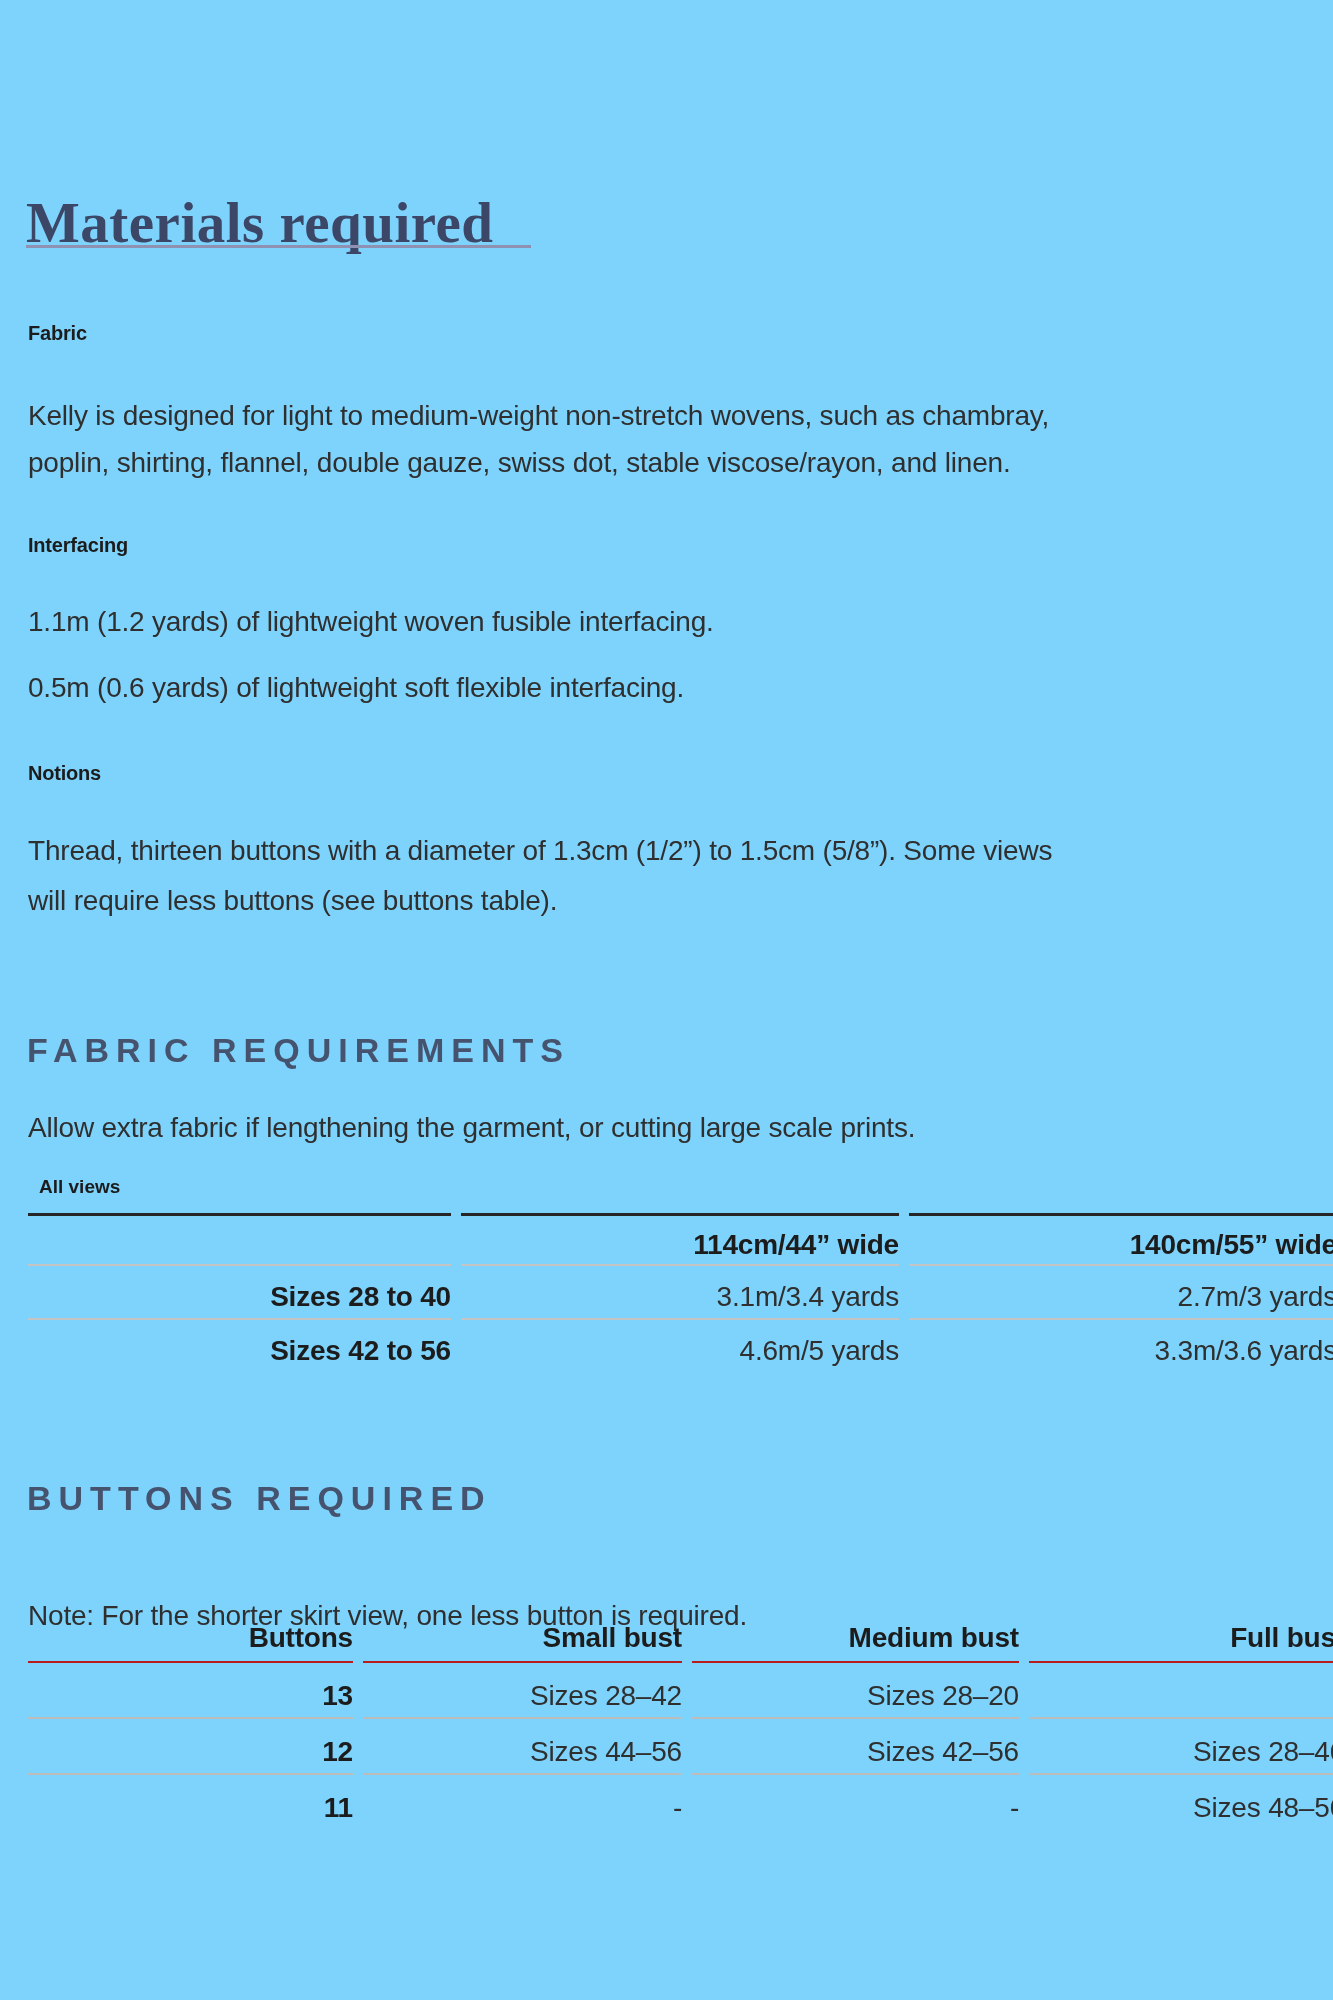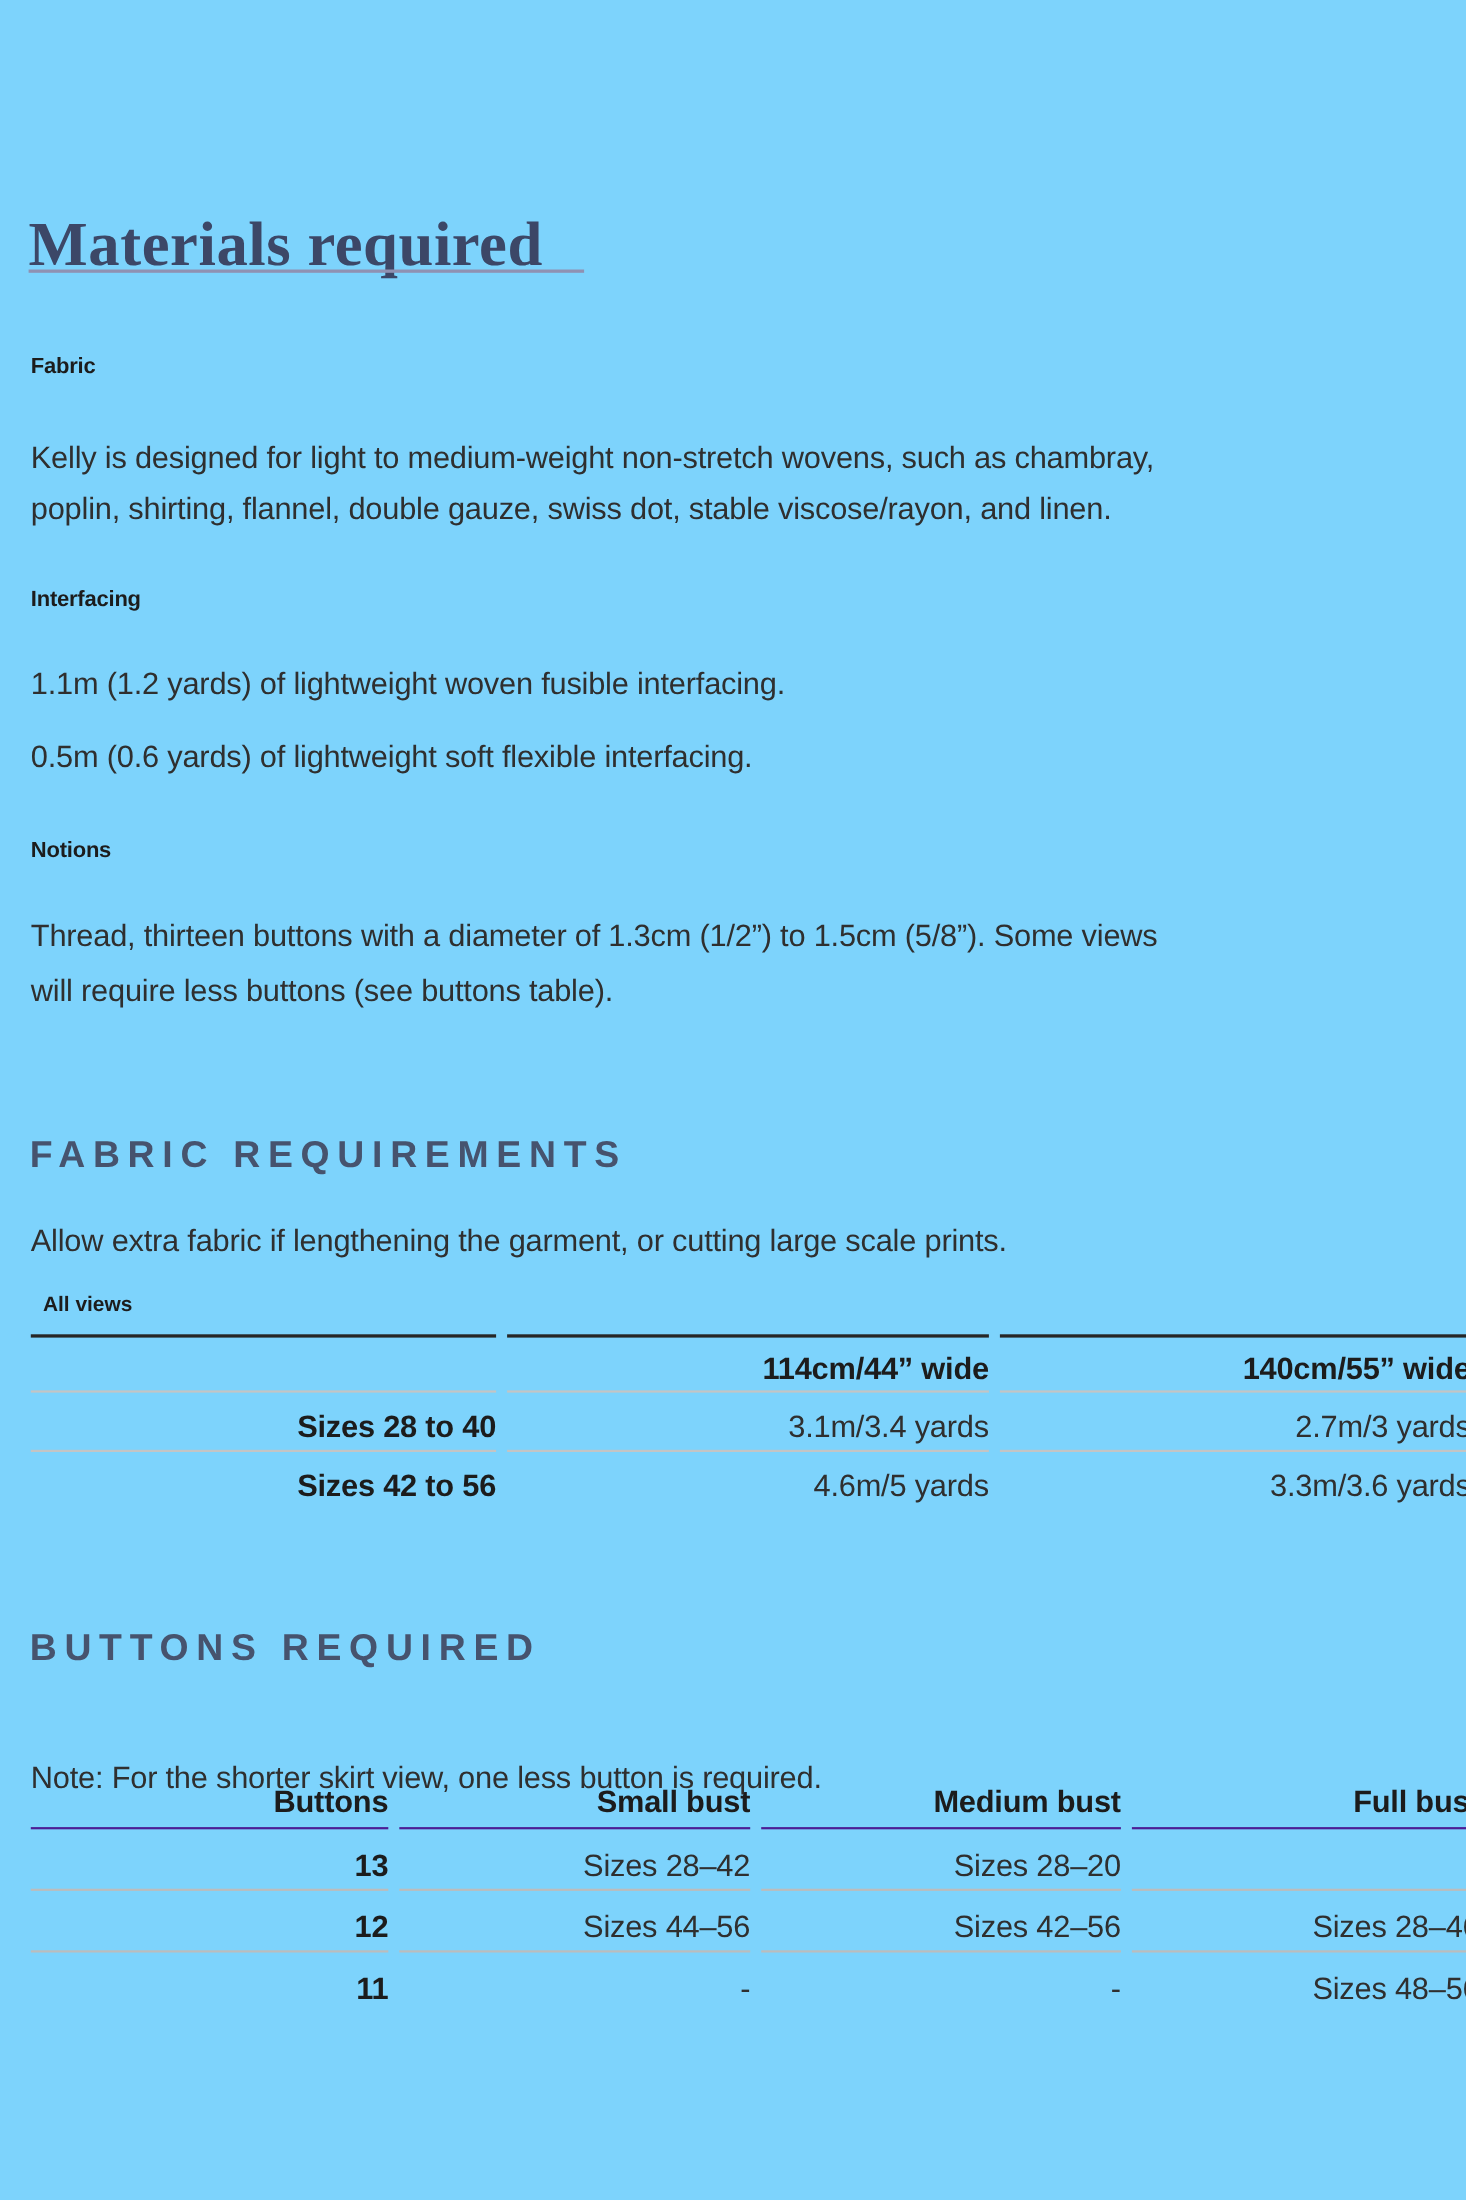--- a/index.html
+++ b/index.html
@@ -114,21 +114,21 @@
     padding: 16px 0 6px 8px;
   }
   .fabric-table tbody tr:last-child td { border-bottom: none; }
   .fabric-table th:nth-child(1) { width: 415px; }
   .fabric-table th:nth-child(2) { width: 430px; }
   .fabric-table th:nth-child(3) { width: 420px; }
 
   
   .buttons-table { top: 1623px; }
   .buttons-table th {
-    border-bottom: 2px solid #4c1d95;
+    border-bottom: 2px solid #b91c1c;
     padding: 0 0 8px 8px;
   }
   .buttons-table td {
     border-bottom: 2px solid #bcbcbc;
     padding: 18px 0 6px 8px;
   }
   .buttons-table tbody tr:last-child td { border-bottom: none; }
   .buttons-table th:nth-child(1) { width: 317px; }
   .buttons-table th:nth-child(2) { width: 311px; }
   .buttons-table th:nth-child(3) { width: 319px; }

